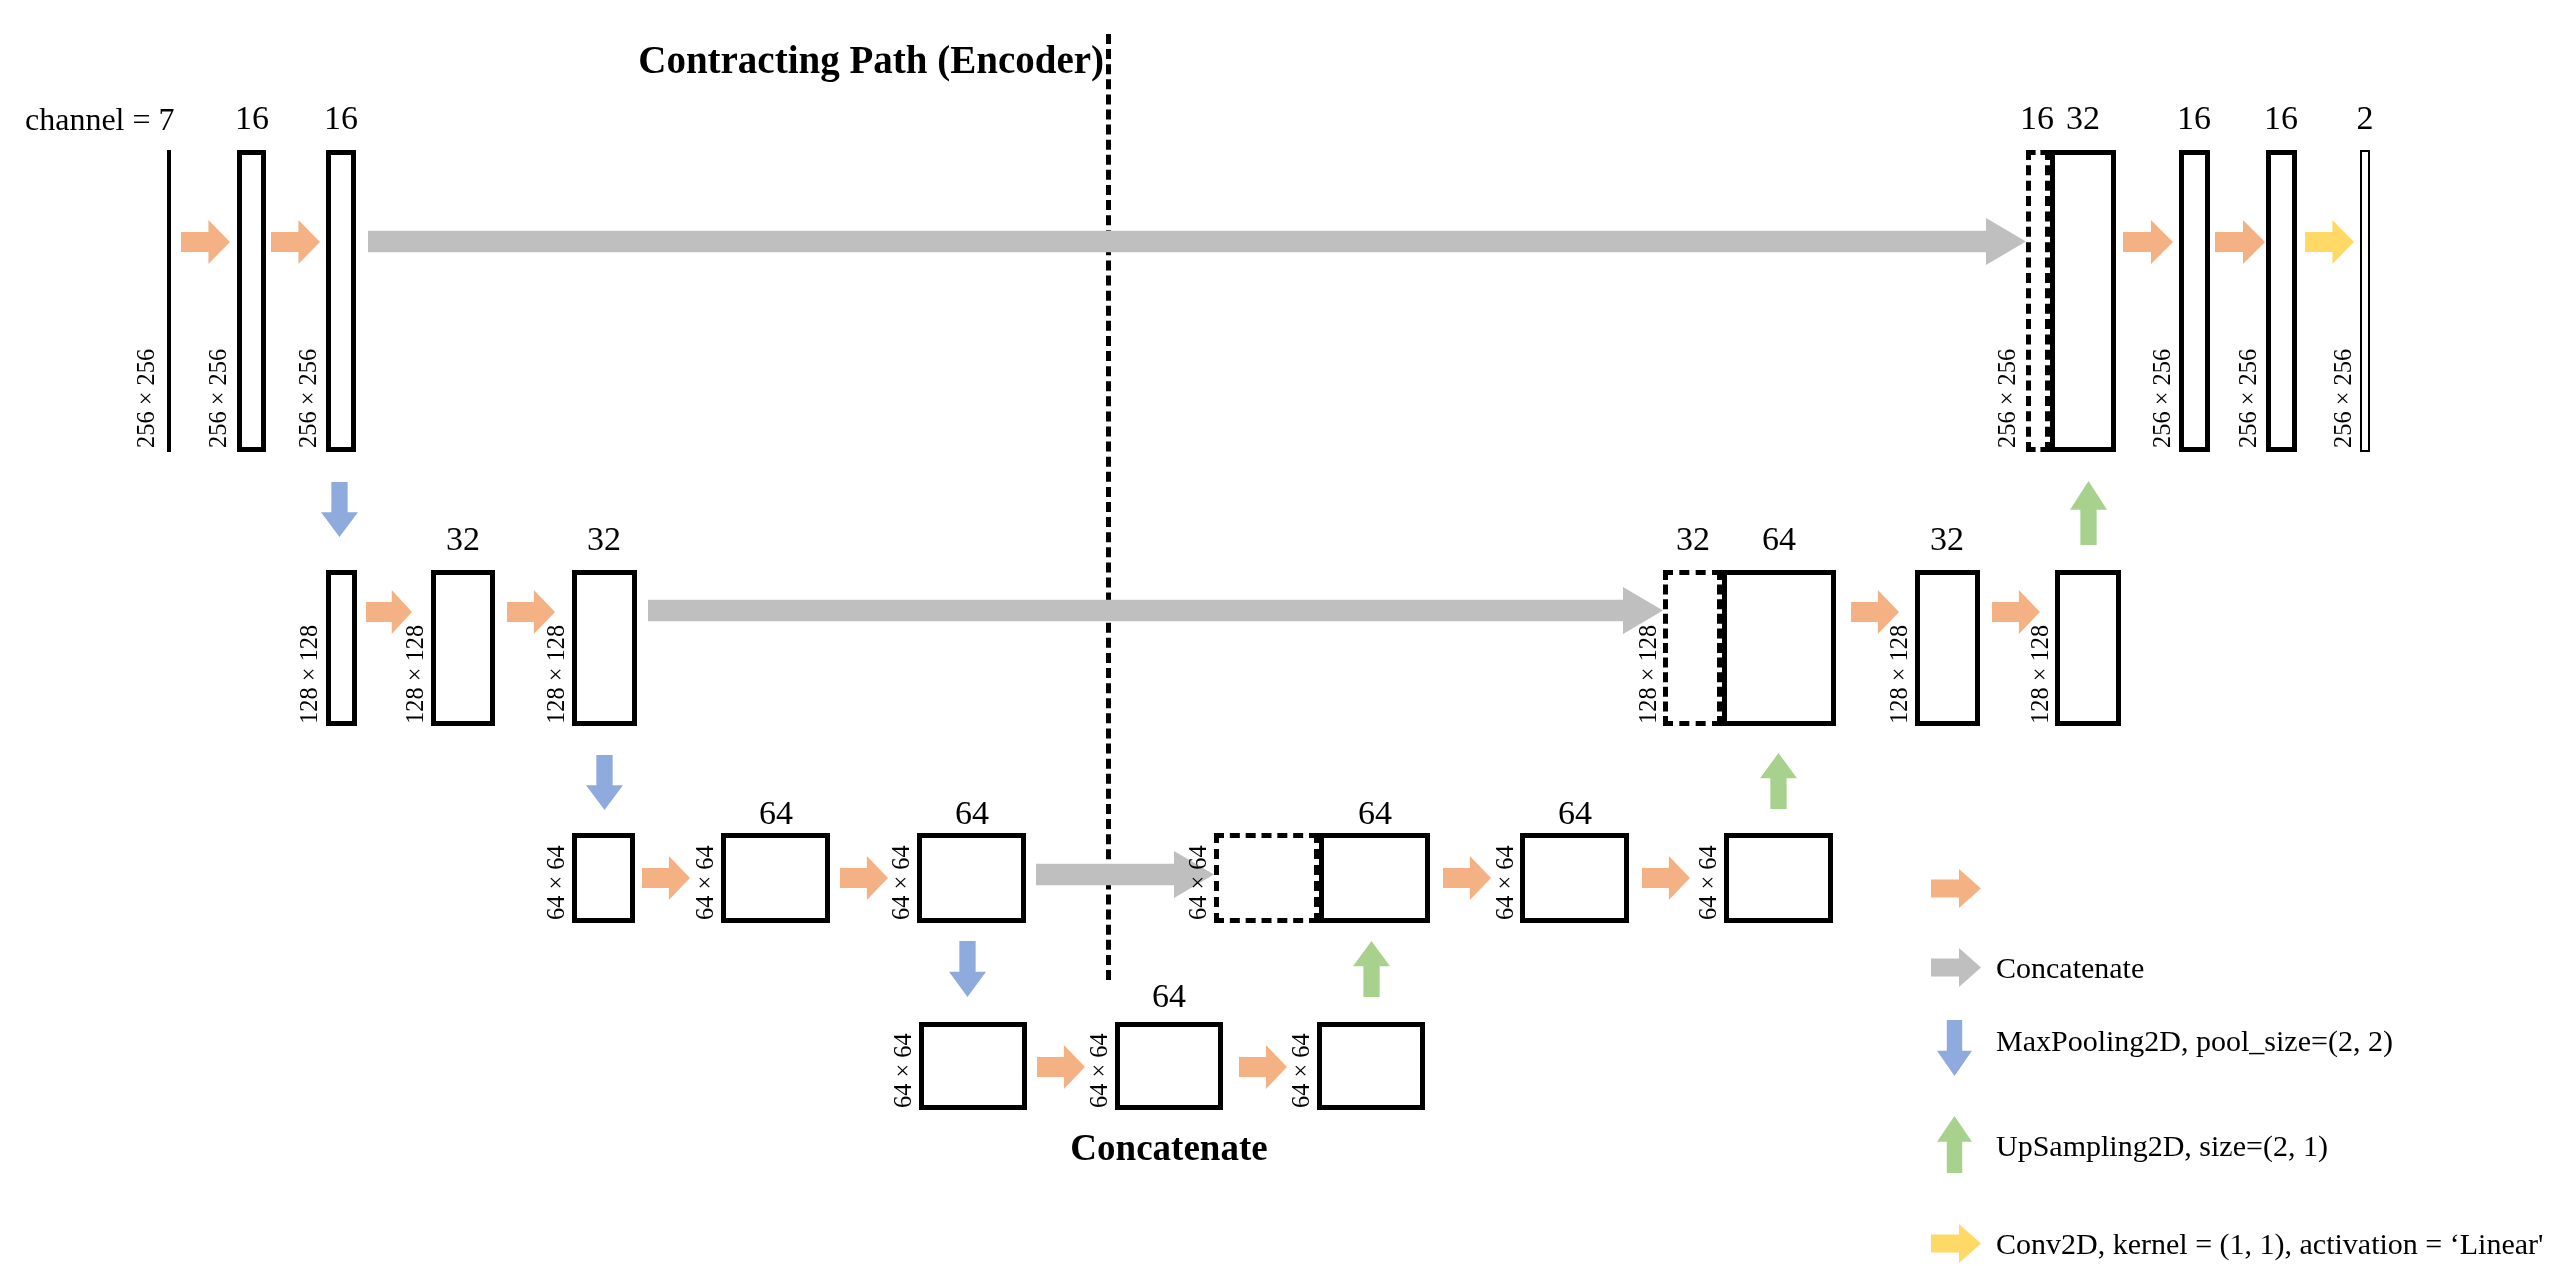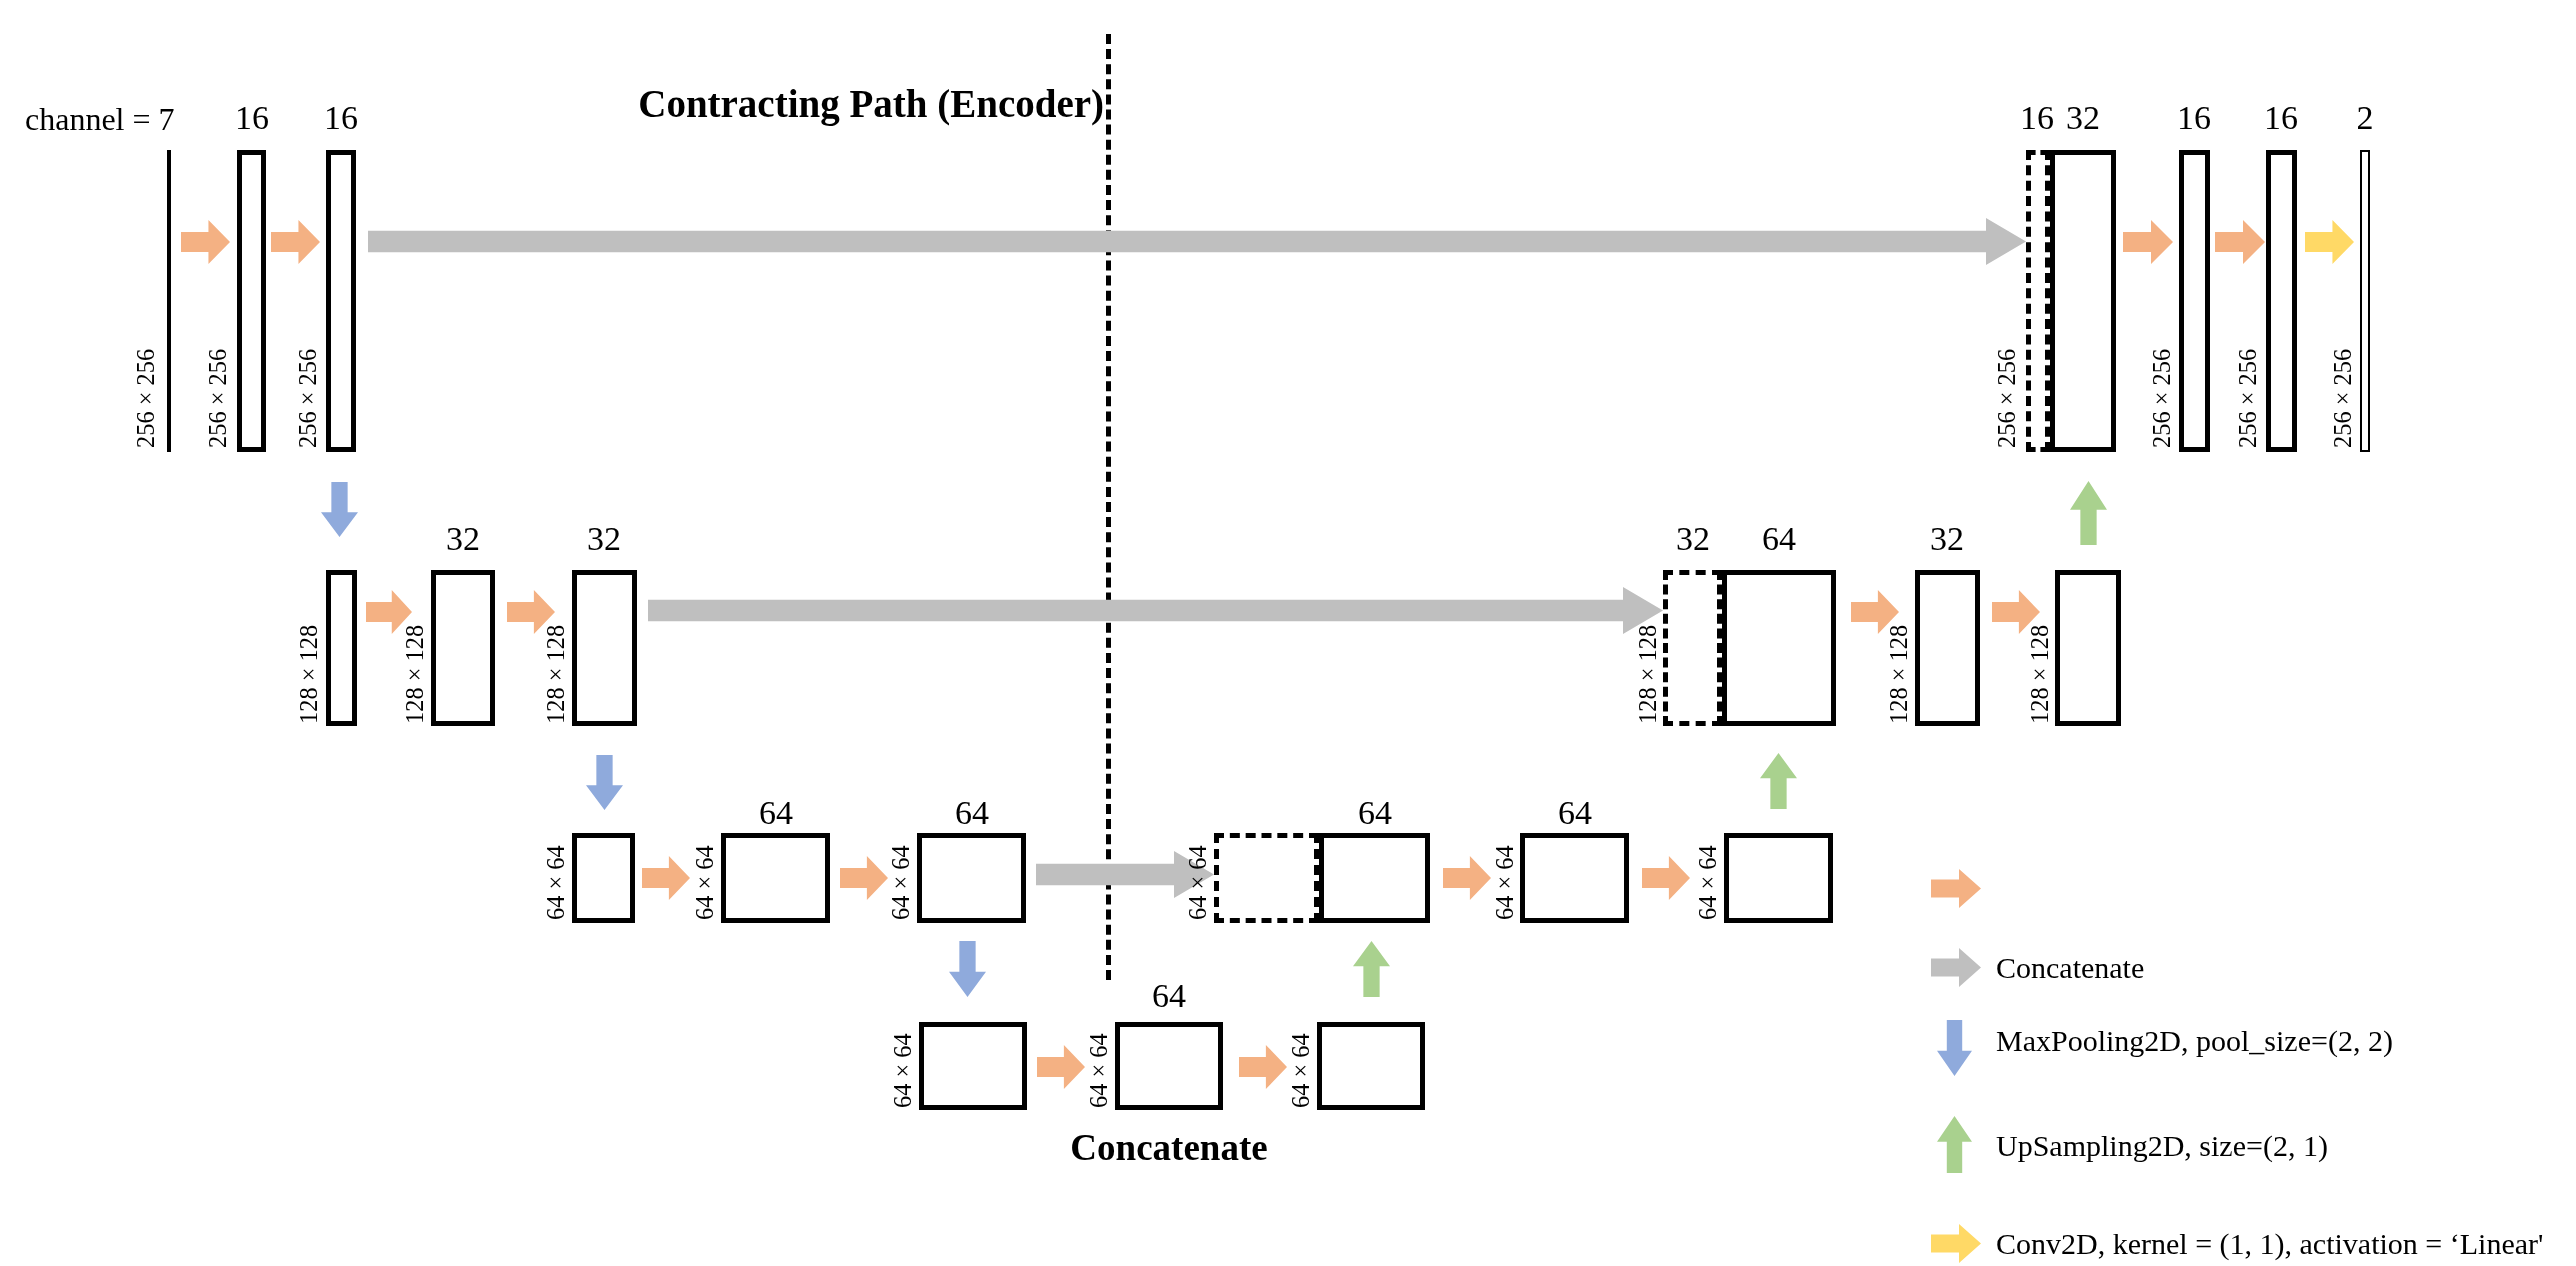--- a/index.html
+++ b/index.html
@@ -1,20 +1,20 @@
 <!DOCTYPE html>
 <html style="font-size:13.5px"><head>
 <meta charset="utf-8">
 <style>
   html,body { margin:0; padding:0; background:#fff; }
   .canvas {
     position:relative; width:2576px; height:1267px; background:#ffffff;
     overflow:hidden; font-family:"Liberation Serif", serif; color:#000;
   }
-  .title { position:absolute; font-size:39px; font-weight:bold; white-space:nowrap;margin-top:44px; }
+  .title { position:absolute; font-size:39px; font-weight:bold; white-space:nowrap; }
   .divider { position:absolute; width:0; border-left:5px dashed #000; }
   .lbl { position:absolute; font-size:32px; white-space:nowrap; }
   .chlabel { position:absolute; font-size:34px; transform:translateX(-50%); white-space:nowrap; }
   .vlabel { position:absolute; font-size:24.4px; white-space:nowrap;
             transform:rotate(-90deg); transform-origin:0 0; line-height:25px; }
   .block { position:absolute; box-sizing:border-box; background:#fff; border:5px solid #000; }
   .block.dashed { border-style:dashed; }
   .block.thin { border-width:2.5px; }
   .inbar { position:absolute; background:#000; }
   .ar { position:absolute; }

